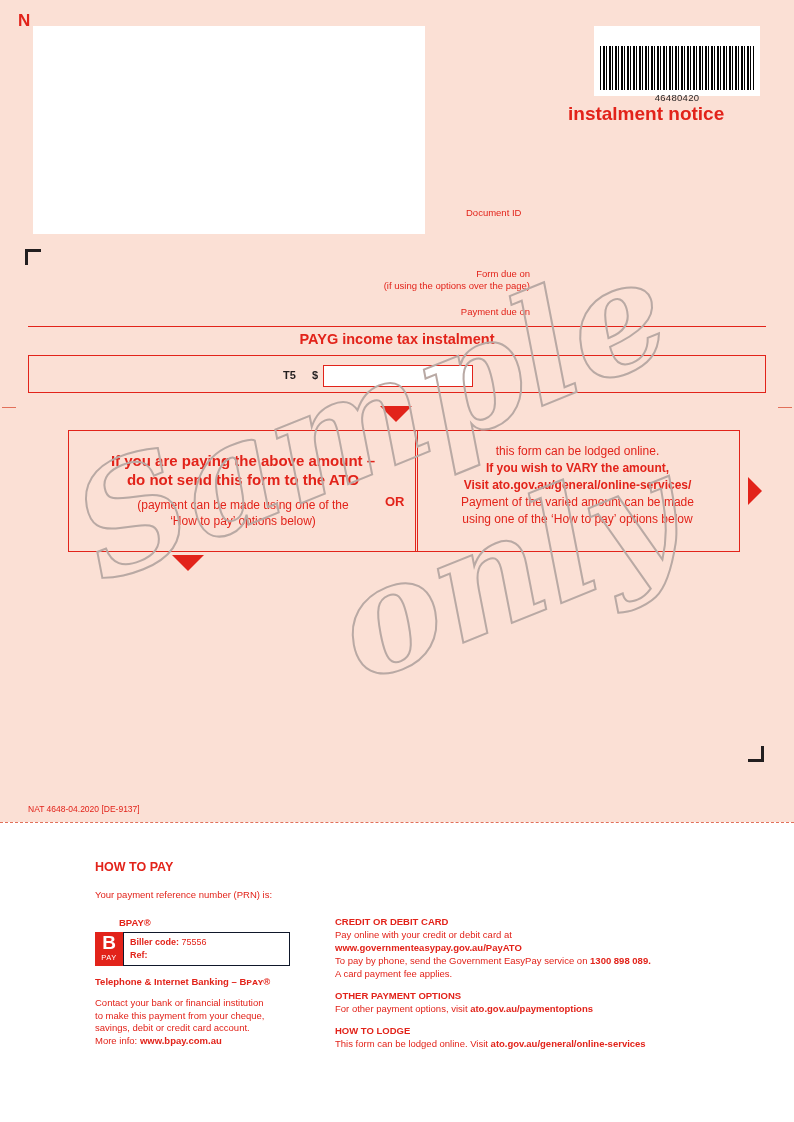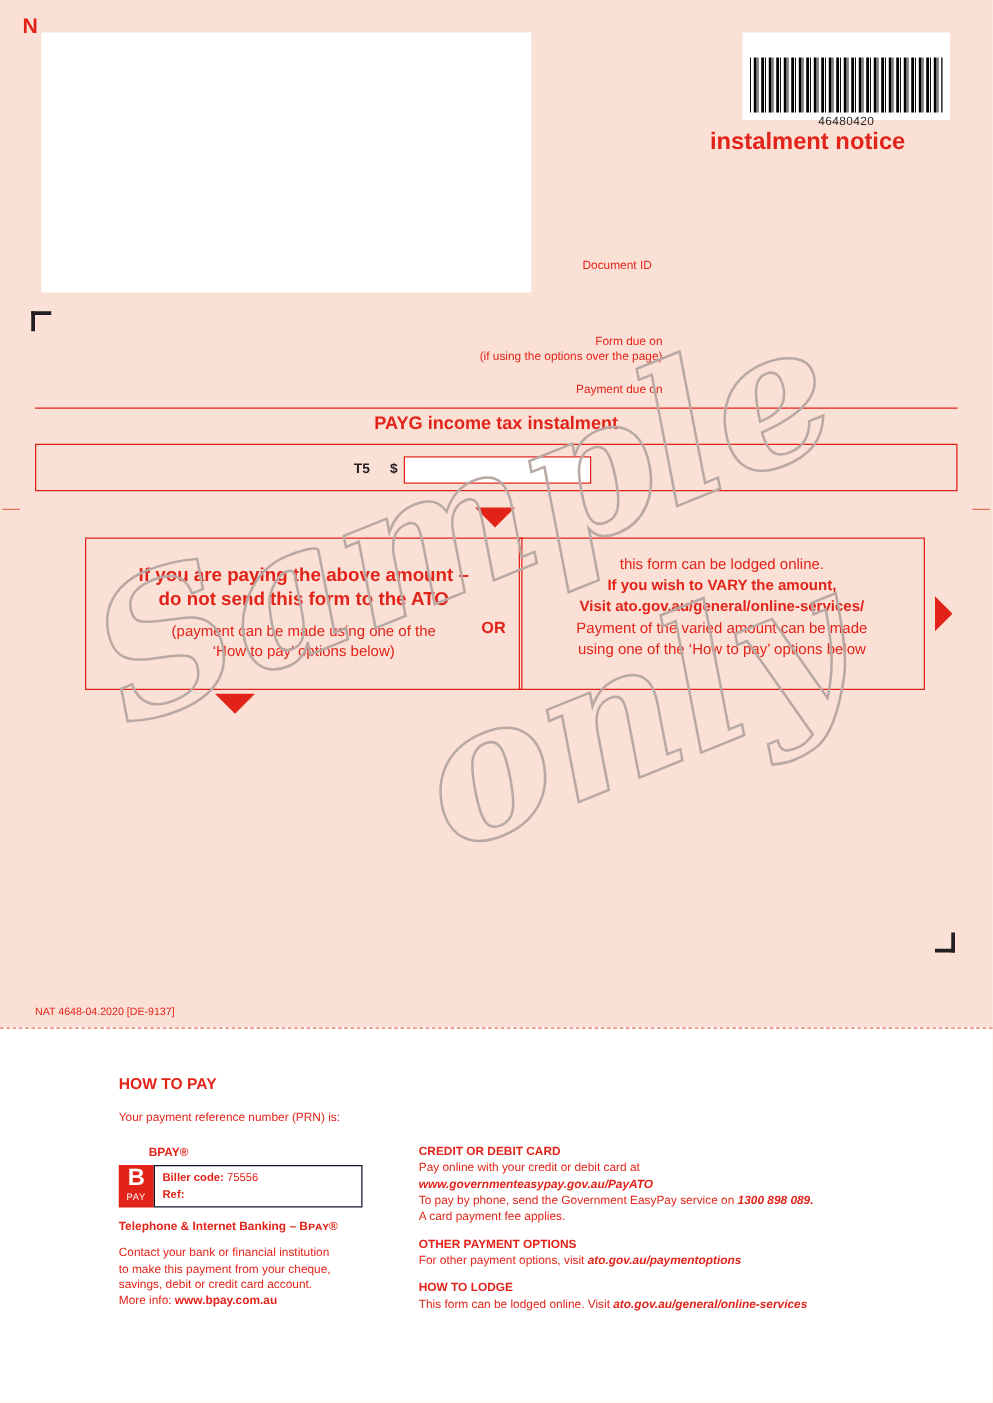--- a/index.html
+++ b/index.html
@@ -370,21 +370,21 @@
     width: 380px;
     color: #e2231a;
     font-size: 9.5px;
     line-height: 13px;
   }
   .col2 .hd {
     font-weight: bold;
     margin-top: 9px;
   }
   .col2 .hd:first-child { margin-top: 0; }
-  .col2 b { font-weight: bold; font-style: italic; }
+  .col2 b { font-weight: bold; }
 </style>
 </head>
 <body>
 
 <div class="page">
 
   <div class="top-region"></div>
   <div class="bottom-region"></div>
 
   <div class="n-marker">N</div>

